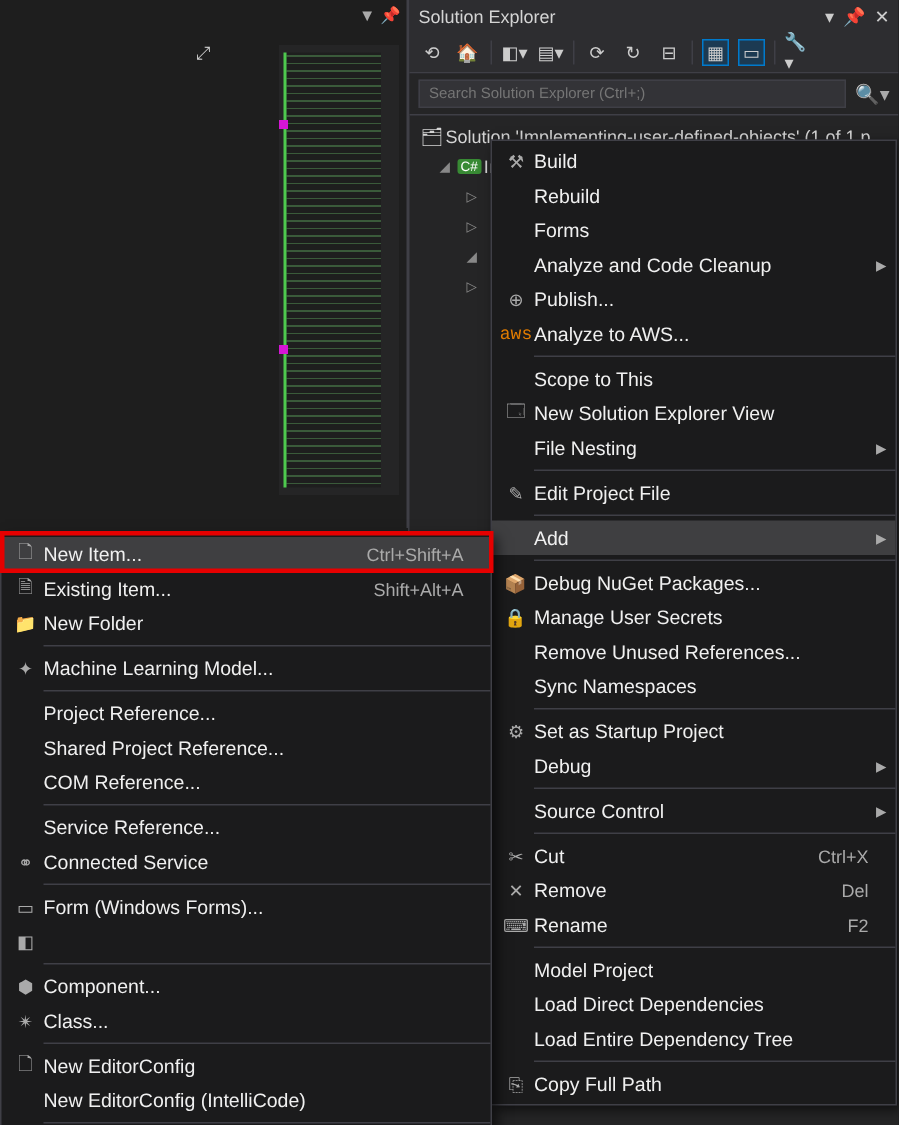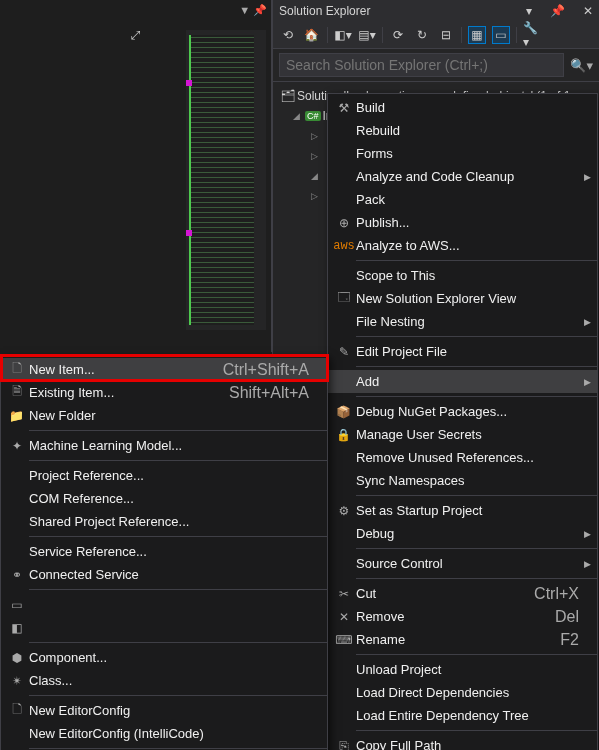--- a/index.html
+++ b/index.html
@@ -67,21 +67,20 @@
   width: 327px; height: 100%;
   background: #252526;
   border-left: 1px solid #3f3f46;
 }
 .panel-title {
   display: flex;
   align-items: center;
   padding: 4px 6px;
   background: #2d2d30;
   font-size: 12px;
-  gap: 12px;
 }
 .panel-title .spacer { flex: 1; }
 .panel-title .winctrl { margin-left: 6px; font-size: 12px; color: #ccc; cursor: pointer; }
 .toolbar {
   display: flex;
   align-items: center;
   gap: 6px;
   padding: 4px 6px;
   background: #2d2d30;
   border-bottom: 1px solid #3f3f46;
@@ -103,21 +102,21 @@
   padding: 4px 6px;
   background: #252526;
   border-bottom: 1px solid #3f3f46;
 }
 .search-row input {
   flex: 1;
   background: #333337;
   border: 1px solid #3f3f46;
   color: #aaa;
   padding: 3px 6px;
-  font-size: 14px;
+  font-size: 10px;
 }
 .tree {
   padding: 4px 0;
   font-size: 12px;
 }
 .tree-row {
   display: flex;
   align-items: center;
   padding: 2px 6px;
   height: 20px;
@@ -173,21 +172,21 @@
 }
 .menu-item.highlight { background: #3f3f41; }
 .menu-item .mi-icon {
   width: 24px;
   display: flex;
   justify-content: center;
   color: #aaa;
   font-size: 12px;
 }
 .menu-item .mi-label { flex: 1; color: #f0f0f0; }
-.menu-item .mi-short { color: #aaa; font-size: 16px; }
+.menu-item .mi-short { color: #aaa; font-size: 12px; }
 .menu-item .mi-arrow {
   position: absolute;
   right: 6px;
   font-size: 9px;
   color: #aaa;
 }
 .menu-sep {
   height: 1px;
   background: #3f3f46;
   margin: 3px 0 3px 28px;
@@ -281,24 +280,20 @@
   <div class="menu-item">
       <span class="mi-icon"></span>
       <span class="mi-label">Forms</span>
     </div>
   <div class="menu-item">
       <span class="mi-icon"></span>
       <span class="mi-label">Analyze and Code Cleanup</span>
       <span class="mi-arrow">▶</span>
     </div>
   <div class="menu-item">
-      <span class="mi-icon"></span>
-      <span class="mi-label">Pack</span>
-    </div>
-  <div class="menu-item">
       <span class="mi-icon">⊕</span>
       <span class="mi-label">Publish...</span>
     </div>
   <div class="menu-item">
       <span class="mi-icon" style="color:#e07b00;font-family:Liberation Mono, monospace;">aws</span>
       <span class="mi-label">Analyze to AWS...</span>
     </div>
   <div class="menu-sep"></div>
   <div class="menu-item">
       <span class="mi-icon"></span>
@@ -369,21 +364,21 @@
       <span class="mi-short">Del</span>
     </div>
   <div class="menu-item">
       <span class="mi-icon">⌨</span>
       <span class="mi-label">Rename</span>
       <span class="mi-short">F2</span>
     </div>
   <div class="menu-sep"></div>
   <div class="menu-item">
       <span class="mi-icon"></span>
-      <span class="mi-label">Unload Project</span>
+      <span class="mi-label">Model Project</span>
     </div>
   <div class="menu-item">
       <span class="mi-icon"></span>
       <span class="mi-label">Load Direct Dependencies</span>
     </div>
   <div class="menu-item">
       <span class="mi-icon"></span>
       <span class="mi-label">Load Entire Dependency Tree</span>
     </div>
   <div class="menu-sep"></div>
@@ -414,38 +409,39 @@
       <span class="mi-icon">✦</span>
       <span class="mi-label">Machine Learning Model...</span>
     </div>
   <div class="menu-sep"></div>
   <div class="menu-item">
       <span class="mi-icon"></span>
       <span class="mi-label">Project Reference...</span>
     </div>
   <div class="menu-item">
       <span class="mi-icon"></span>
+      <span class="mi-label">Shared Project Reference...</span>
+    </div>
+  <div class="menu-item">
+      <span class="mi-icon"></span>
       <span class="mi-label">COM Reference...</span>
-    </div>
-  <div class="menu-item">
-      <span class="mi-icon"></span>
-      <span class="mi-label">Shared Project Reference...</span>
     </div>
   <div class="menu-sep"></div>
   <div class="menu-item">
       <span class="mi-icon"></span>
       <span class="mi-label">Service Reference...</span>
     </div>
   <div class="menu-item">
       <span class="mi-icon">⚭</span>
       <span class="mi-label">Connected Service</span>
     </div>
   <div class="menu-sep"></div>
   <div class="menu-item">
       <span class="mi-icon">▭</span>
+      <span class="mi-label">Form (Windows Forms)...</span>
     </div>
   <div class="menu-item">
       <span class="mi-icon">◧</span>
     </div>
   <div class="menu-sep"></div>
   <div class="menu-item">
       <span class="mi-icon">⬢</span>
       <span class="mi-label">Component...</span>
     </div>
   <div class="menu-item">

